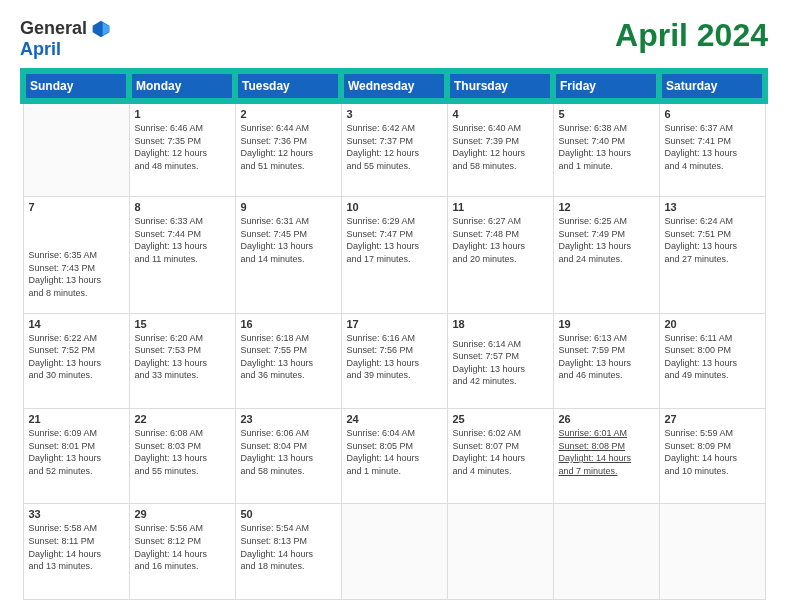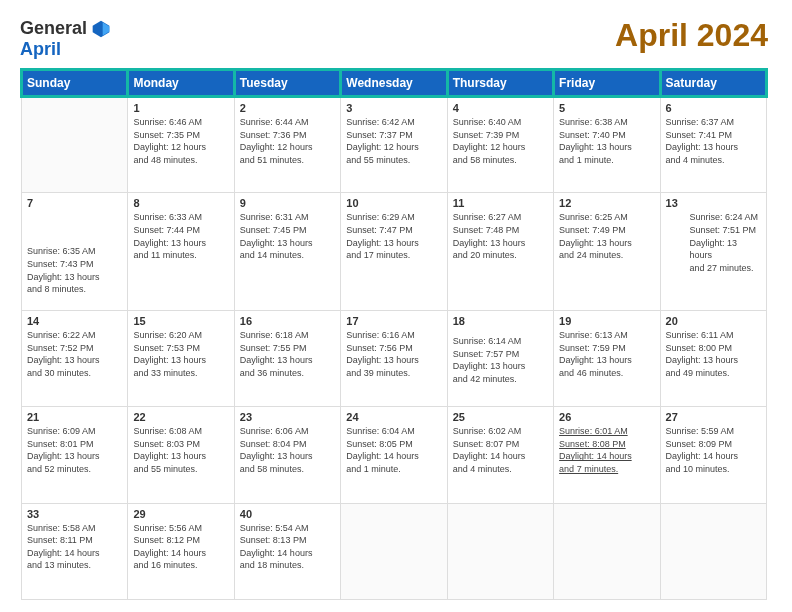--- a/index.html
+++ b/index.html
@@ -47,42 +47,42 @@
       width: 20px;
       height: 20px;
       margin-left: 2px;
     }
     .title-section {
       text-align: right;
     }
     .month-title {
       font-size: 32px;
       font-weight: bold;
-      color: #a16207;
+      color: #15803d;
       line-height: 1.1;
     }
     .location {
       font-size: 13px;
       color: #555;
     }
     .calendar {
       flex: 1;
       border: 1px solid #ccc;
       border-collapse: collapse;
       width: 100%;
       table-layout: fixed;
     }
     .calendar th {
       background-color: #1565c0;
       color: #fff;
       font-size: 12px;
       font-weight: bold;
       padding: 5px 4px;
       text-align: left;
-      border: 3px solid #14b8a6;
+      border: 6px solid #14b8a6;
     }
     .calendar td {
       border: 1px solid #ddd;
       vertical-align: top;
       padding: 4px 5px;
       font-size: 9.5px;
       color: #333;
       height: 88px;
     }
     .day-num {
@@ -217,21 +217,21 @@
           </td>
           <td>
             <span class="day-num">12</span>
             <div class="day-info" style="white-space: pre-line;">Sunrise: 6:25 AM
 Sunset: 7:49 PM
 Daylight: 13 hours
 and 24 minutes.</div>
           </td>
           <td>
             <span class="day-num">13</span>
-            <div class="day-info" style="white-space: pre-line; margin-left: 24px;">Sunrise: 6:24 AM
+            <div class="day-info" style="white-space: pre-line;">Sunrise: 6:24 AM
 Sunset: 7:51 PM
 Daylight: 13 hours
 and 27 minutes.</div>
           </td>
         </tr>
         <tr>
           <td>
             <span class="day-num">14</span>
             <div class="day-info" style="white-space: pre-line;">Sunrise: 6:22 AM
 Sunset: 7:52 PM
@@ -341,21 +341,21 @@
 and 13 minutes.</div>
           </td>
           <td>
             <span class="day-num">29</span>
             <div class="day-info" style="white-space: pre-line;">Sunrise: 5:56 AM
 Sunset: 8:12 PM
 Daylight: 14 hours
 and 16 minutes.</div>
           </td>
           <td>
-            <span class="day-num">40</span>
+            <span class="day-num">50</span>
             <div class="day-info" style="white-space: pre-line;">Sunrise: 5:54 AM
 Sunset: 8:13 PM
 Daylight: 14 hours
 and 18 minutes.</div>
           </td>
           <td class="empty-cell"></td>
           <td class="empty-cell"></td>
           <td class="empty-cell"></td>
           <td class="empty-cell"></td>
         </tr>

